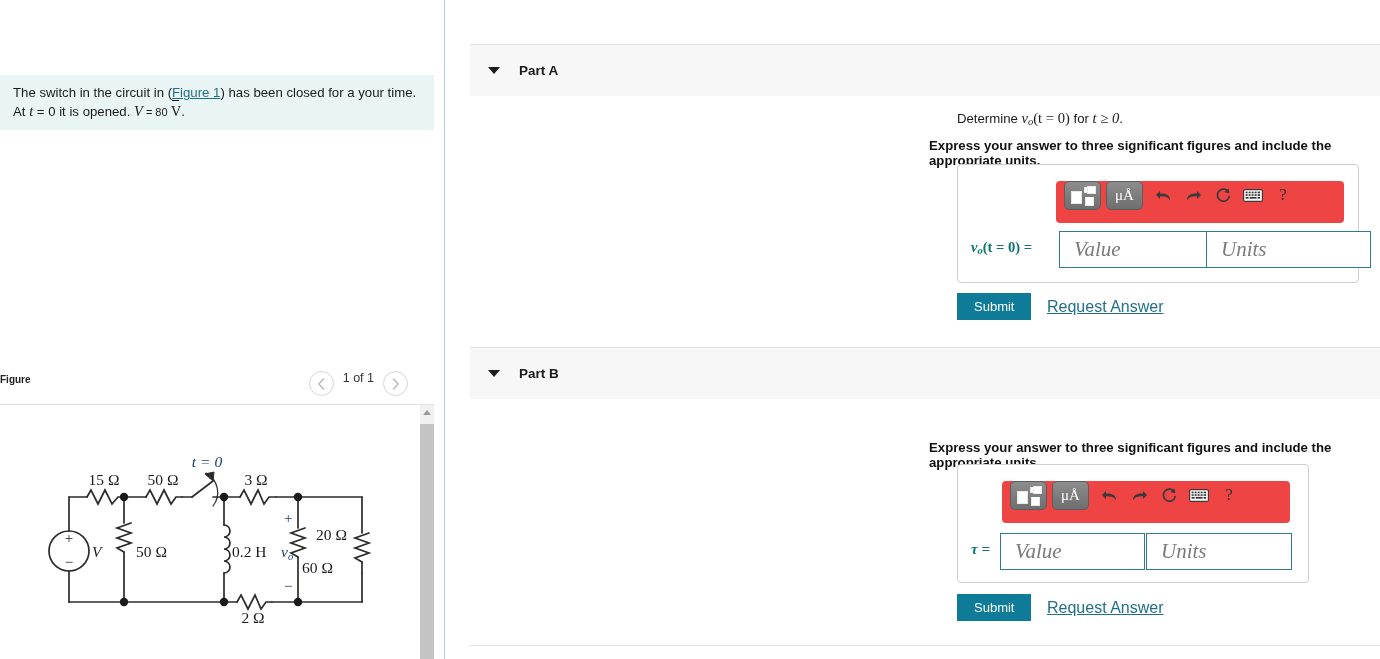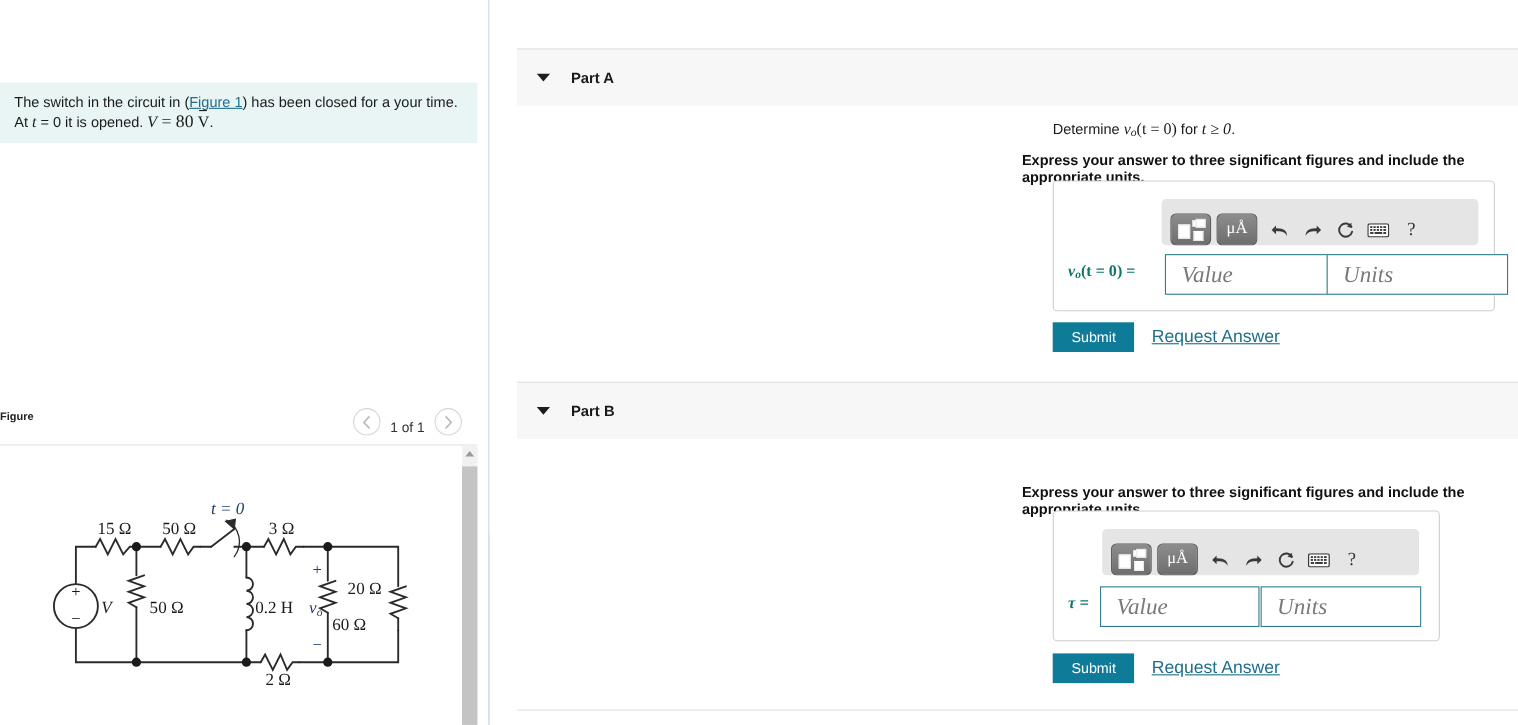--- a/index.html
+++ b/index.html
@@ -21,35 +21,35 @@
     position: absolute; left: 444px; top: 0; width: 1px; height: 659px;
     background: #b9cdd8;
   }
   #problem-statement {
     position: absolute; left: 0; top: 75px; width: 434px; height: 55px;
     background: #e9f4f4;
     padding: 9px 12px 0 13px;
     font-size: 13.2px; color: #1a1a1a; line-height: 18px;
   }
   #problem-statement .mi { font-family: "Liberation Serif", serif; font-style: italic; font-size: 14.5px; }
-  #problem-statement .mn { font-family: Liberation Serif, serif; font-size: 16px; font-style: normal;}
+  #problem-statement .mn { font-family: Liberation Sans, sans-serif; font-size: 11px; font-style: normal;}
   #problem-statement .vbar { font-family: "Liberation Serif", serif; font-style: normal; font-size: 14.5px; position: relative; }
   #problem-statement .vbar::before {
     content: ""; position: absolute; left: 1px; right: 2px; top: -3px; height: 1px; background: #1a1a1a;
   }
   #fig-link { color: #1f6f8b; text-decoration: underline; cursor: pointer; }
 
   #figure-header {
     position: absolute; left: 0; top: 365px; width: 434px; height: 39px;
   }
   #figure-title {
     position: absolute; left: 0; top: 9px;
     font-size: 10px; font-weight: bold; color: #222;
   }
-  #fig-nav { position: absolute; right: 14px; top: 6px; display: flex; align-items: flex-end; gap: 9px; }
+  #fig-nav { position: absolute; right: 26px; top: 6px; display: flex; align-items: flex-start; gap: 9px; }
   .nav-circle {
     width: 25px; height: 25px; border-radius: 50%;
     border: 1px solid #d6d6d6; background: #fff;
     display: flex; align-items: center; justify-content: center;
     color: #b5b5b5; font-size: 13px; cursor: pointer;
   }
   #fig-counter { font-size: 12.5px; color: #333; }
 
   #figure-body {
     position: absolute; left: 0; top: 404px; width: 434px; height: 255px;
@@ -98,22 +98,22 @@
     position: absolute; left: 484px; font-size: 13.2px; font-weight: bold; color: #111;
   }
   .mserif { font-family: "Liberation Serif", serif; font-size: 14.6px; }
   .mital { font-family: "Liberation Serif", serif; font-style: italic; font-size: 14.6px; }
   .msub { font-family: "Liberation Serif", serif; font-style: italic; font-size: 10.5px; vertical-align: -2px; }
 
   .answer-box {
     position: absolute; border: 1px solid #cfcfcf; border-radius: 4px; background: #fff;
   }
   .mathbar {
-    position: absolute; border-radius: 4px; background: #e5e5e5;
-    display: flex; align-items: flex-end;
+    position: absolute; border-radius: 4px; background: #ef4444;
+    display: flex; align-items: flex-start;
   }
   .tool-btn {
     width: 37px; height: 29px; border-radius: 5px;
     background: linear-gradient(#8d8d8d, #6e6e6e);
     border: 1px solid #5d5d5d;
     display: flex; align-items: center; justify-content: center;
     cursor: pointer; margin-right: 5px; position: relative;
   }
   .tool-icon-sq { position: absolute; background: #ffffff; border: 1px solid #e8e8e8; }
   .mu-label { color: #fff; font-family: "Liberation Serif", serif; font-size: 15px; letter-spacing: 0px; }

